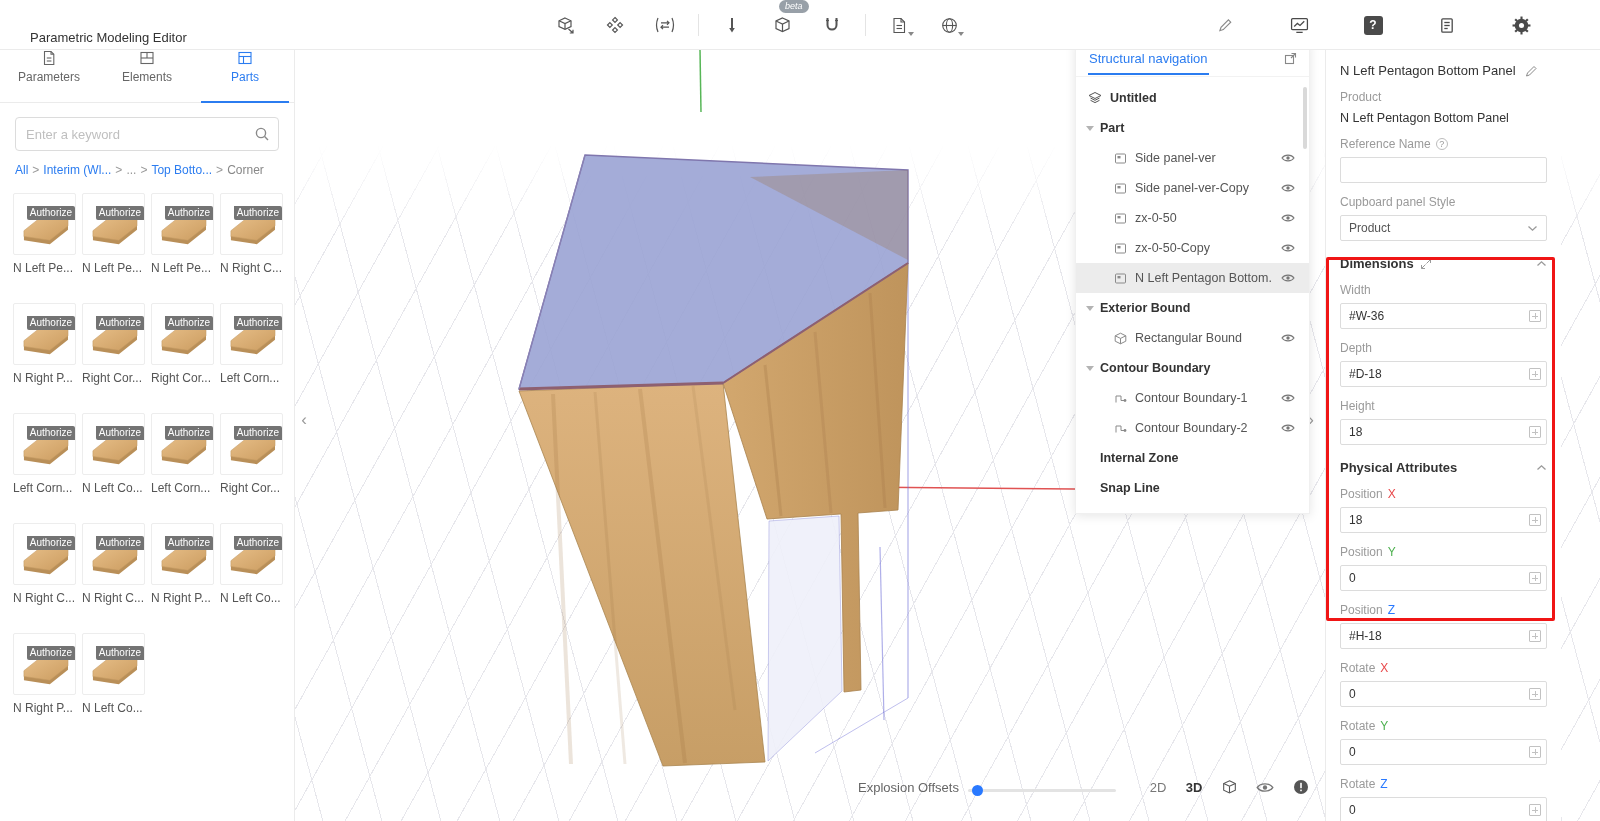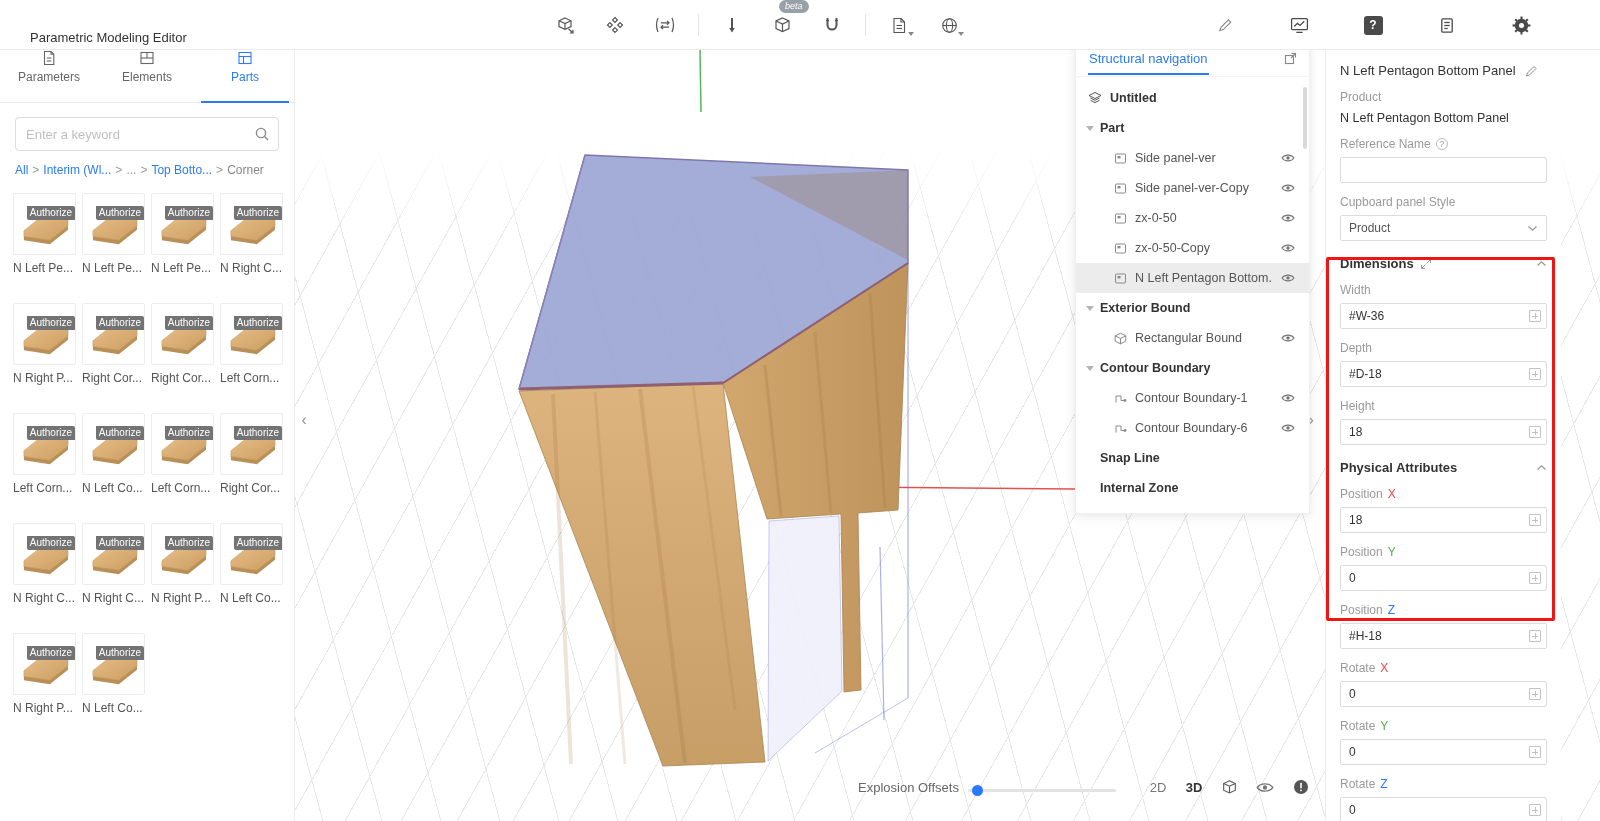--- a/index.html
+++ b/index.html
@@ -671,35 +671,35 @@
       <span class="ptr">
           <svg width="14" height="10" viewBox="0 0 14 10">
             <use href="#eye-sym"></use>
           </svg>
         </span>
     </div>
     <div class="sn-item ptr">
       <svg width="13" height="13" viewBox="0 0 13 13">
           <use href="#contour-sym"></use>
         </svg>
-      <span class="lbl">Contour Boundary-6</span>
+      <span class="lbl">Contour Boundary-2</span>
       <span class="ptr">
           <svg width="14" height="10" viewBox="0 0 14 10">
             <use href="#eye-sym"></use>
           </svg>
         </span>
     </div>
 
     <div class="sn-group ptr">
       <span class="caret-ph"></span>
-      <span>Snap Line</span>
+      <span>Internal Zone</span>
     </div>
     <div class="sn-group ptr">
       <span class="caret-ph"></span>
-      <span>Internal Zone</span>
+      <span>Snap Line</span>
     </div>
     <div class="sn-group ptr">
       <span class="caret-ph"></span>
       <span>Door Opening</span>
     </div>
   </div>
   <div class="sn-scroll"></div>
 </div>
 
 <div class="rpanel">

